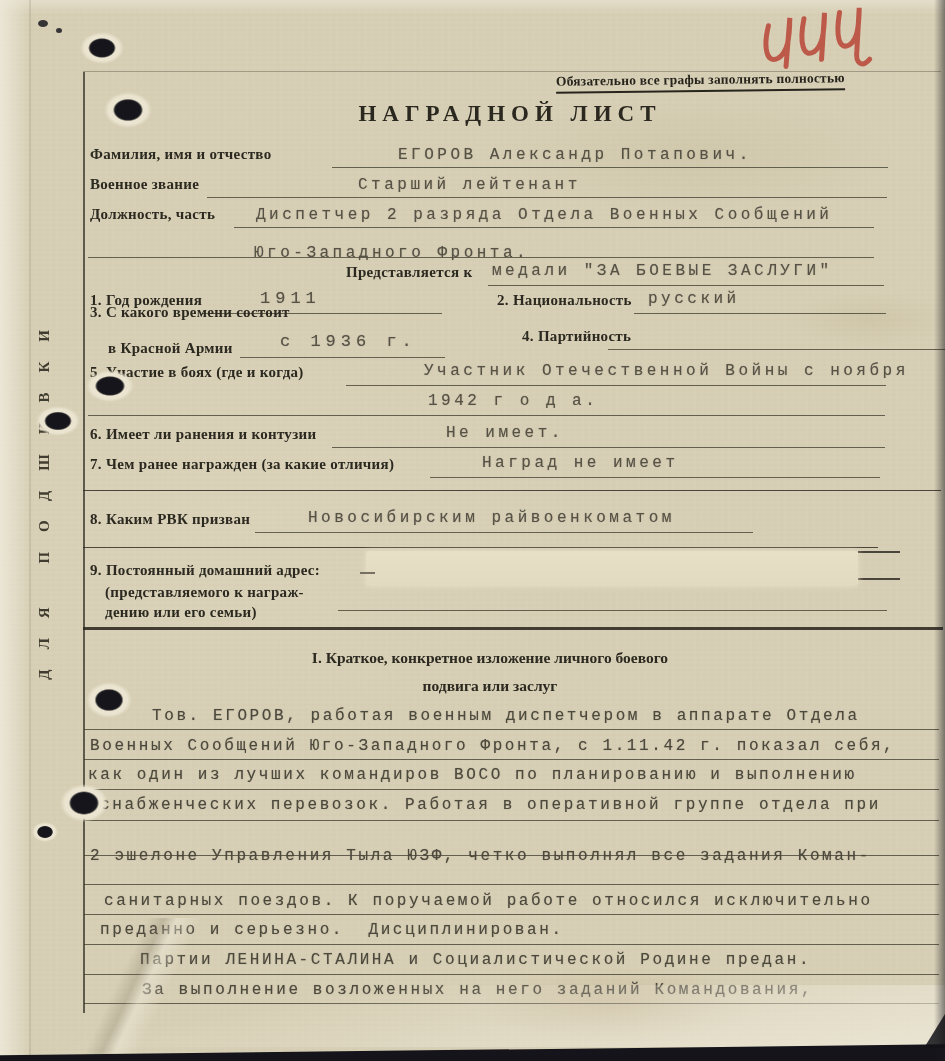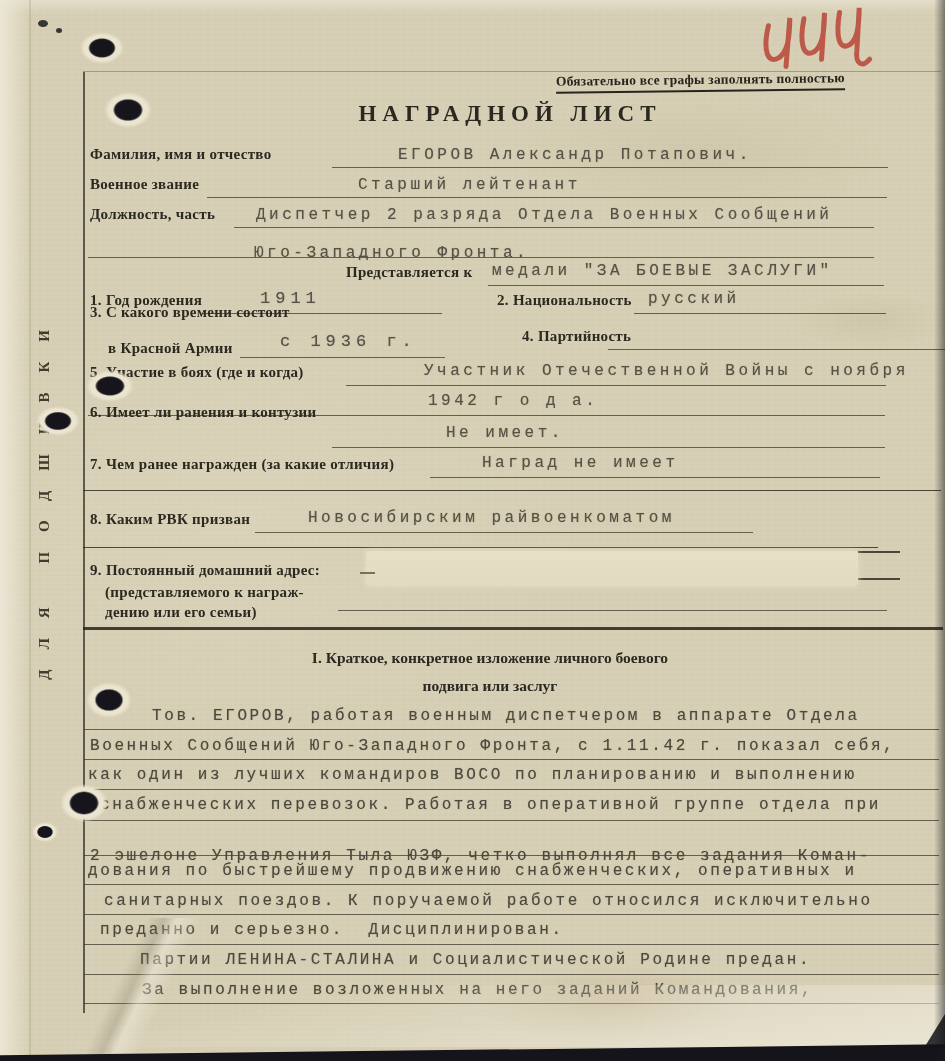--- a/index.html
+++ b/index.html
@@ -117,21 +117,21 @@
   <div class="tw twLg" style="left:280px;top:332px;">с 1936 г.</div>
   <div class="lbl" style="left:522px;top:328px;">4. Партийность</div>
   <div class="hr" style="left:608px;top:349px;width:337px;"></div>
 
   <div class="lbl" style="left:90px;top:364px;">5. Участие в боях (где и когда)</div>
   <div class="hr" style="left:346px;top:385px;width:540px;"></div>
   <div class="tw" style="left:424px;top:362px;">Участник Отечественной Войны с ноября</div>
   <div class="hr" style="left:88px;top:415px;width:797px;"></div>
   <div class="tw" style="left:428px;top:392px;">1942 г о д а.</div>
 
-  <div class="lbl" style="left:90px;top:404px;">6. Имеет ли ранения и контузии</div>
+  <div class="lbl" style="left:90px;top:426px;">6. Имеет ли ранения и контузии</div>
   <div class="hr" style="left:332px;top:447px;width:553px;"></div>
   <div class="tw" style="left:446px;top:424px;">Не имеет.</div>
 
   <div class="lbl" style="left:90px;top:456px;">7. Чем ранее награжден (за какие отличия)</div>
   <div class="hr" style="left:430px;top:477px;width:450px;"></div>
   <div class="tw" style="left:482px;top:454px;">Наград не имеет</div>
 
   <div class="hr hrD" style="left:83px;top:490px;width:858px;"></div>
 
   <div class="lbl" style="left:90px;top:511px;">8. Каким РВК призван</div>
@@ -164,21 +164,20 @@
   <div class="hr" style="left:84px;top:914px;width:855px;"></div>
   <div class="hr" style="left:84px;top:944px;width:855px;"></div>
   <div class="hr" style="left:84px;top:974px;width:855px;"></div>
   <div class="hr" style="left:84px;top:1003px;width:855px;"></div>
 
   <div class="tw twb" style="left:152px;top:707px;">Тов. ЕГОРОВ, работая военным диспетчером в аппарате Отдела</div>
   <div class="tw twb" style="left:90px;top:737px;">Военных Сообщений Юго-Западного Фронта, с 1.11.42 г. показал себя,</div>
   <div class="tw twb" style="left:88px;top:766px;">как один из лучших командиров ВОСО по планированию и выполнению</div>
   <div class="tw twb" style="left:100px;top:796px;">снабженческих перевозок. Работая в оперативной группе отдела при</div>
   <div class="tw twb" style="left:90px;top:833px;margin-top:14px;">2 эшелоне Управления Тыла ЮЗФ, четко выполнял все задания Коман-</div>
-  <div class="tw twb" style="left:88px;top:862px;">дования по быстрейшему продвижению снабженческих, оперативных и</div>
   <div class="tw twb" style="left:104px;top:892px;">санитарных поездов. К поручаемой работе относился исключительно</div>
   <div class="tw twb" style="left:100px;top:921px;">преданно и серьезно.  Дисциплинирован.</div>
   <div class="tw twb" style="left:140px;top:951px;">Партии ЛЕНИНА-СТАЛИНА и Социалистической Родине предан.</div>
   <div class="tw twb" style="left:142px;top:981px;">За выполнение возложенных на него заданий Командования,</div>
 
   <div class="binding">ДЛЯ ПОДШИВКИ</div>
 
   <div class="speck" style="left:38px;top:20px;width:10px;height:7px;"></div>
   <div class="speck" style="left:56px;top:28px;width:6px;height:5px;"></div>
   <div class="hole" style="left:80px;top:32px;width:44px;height:32px;"></div>

